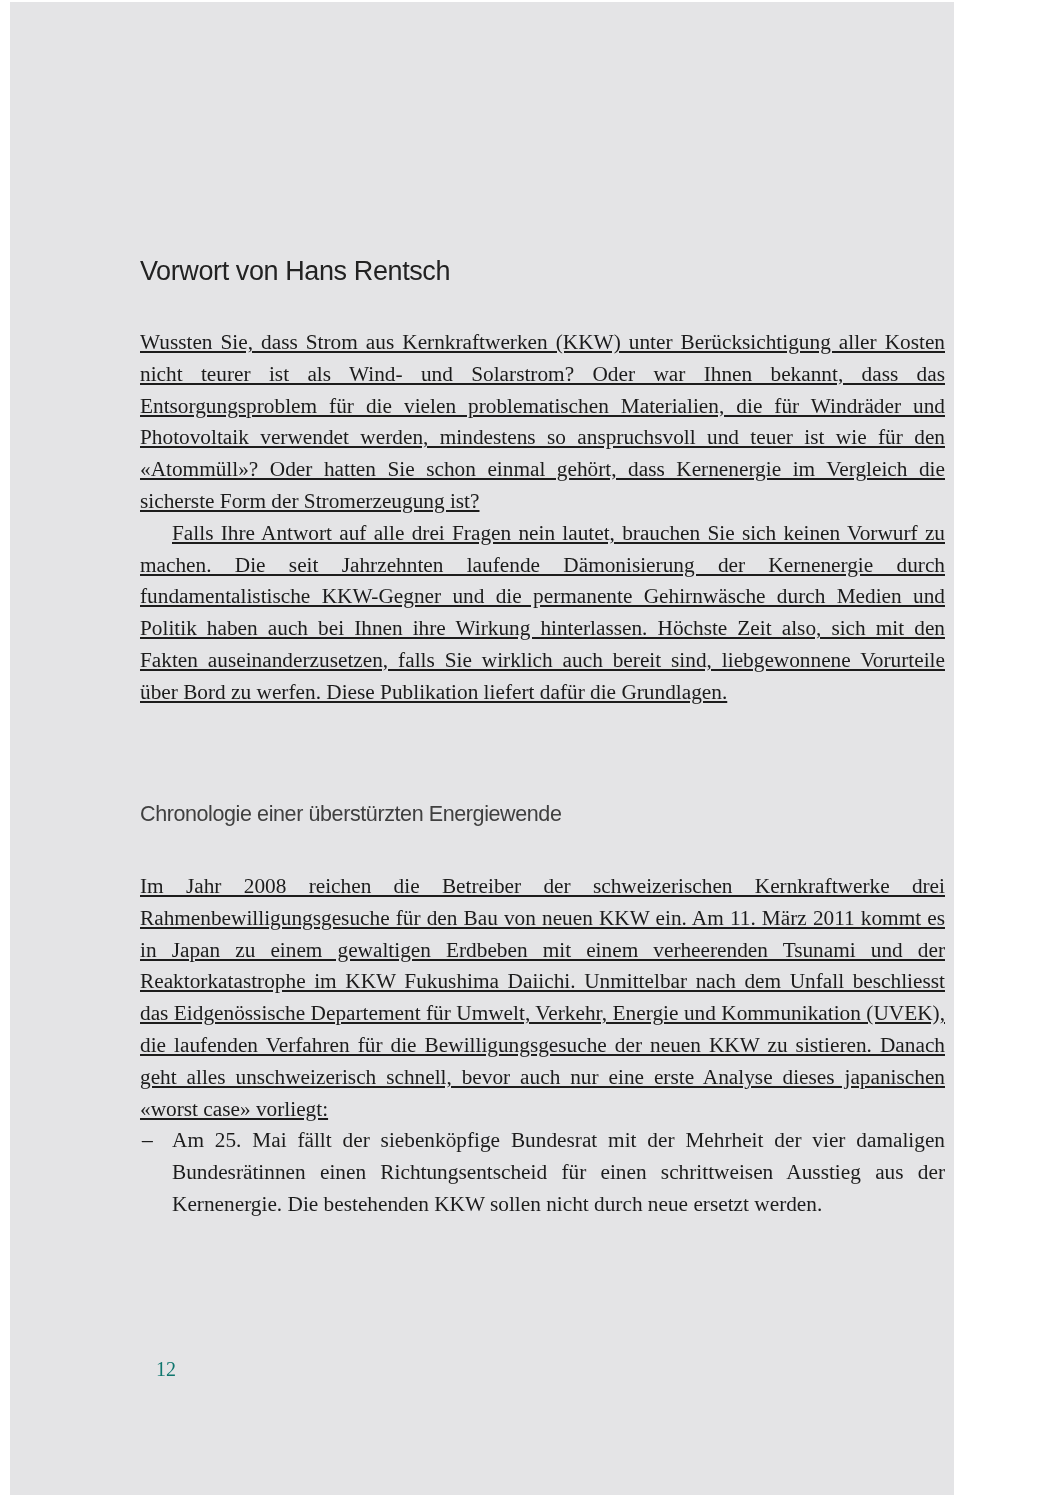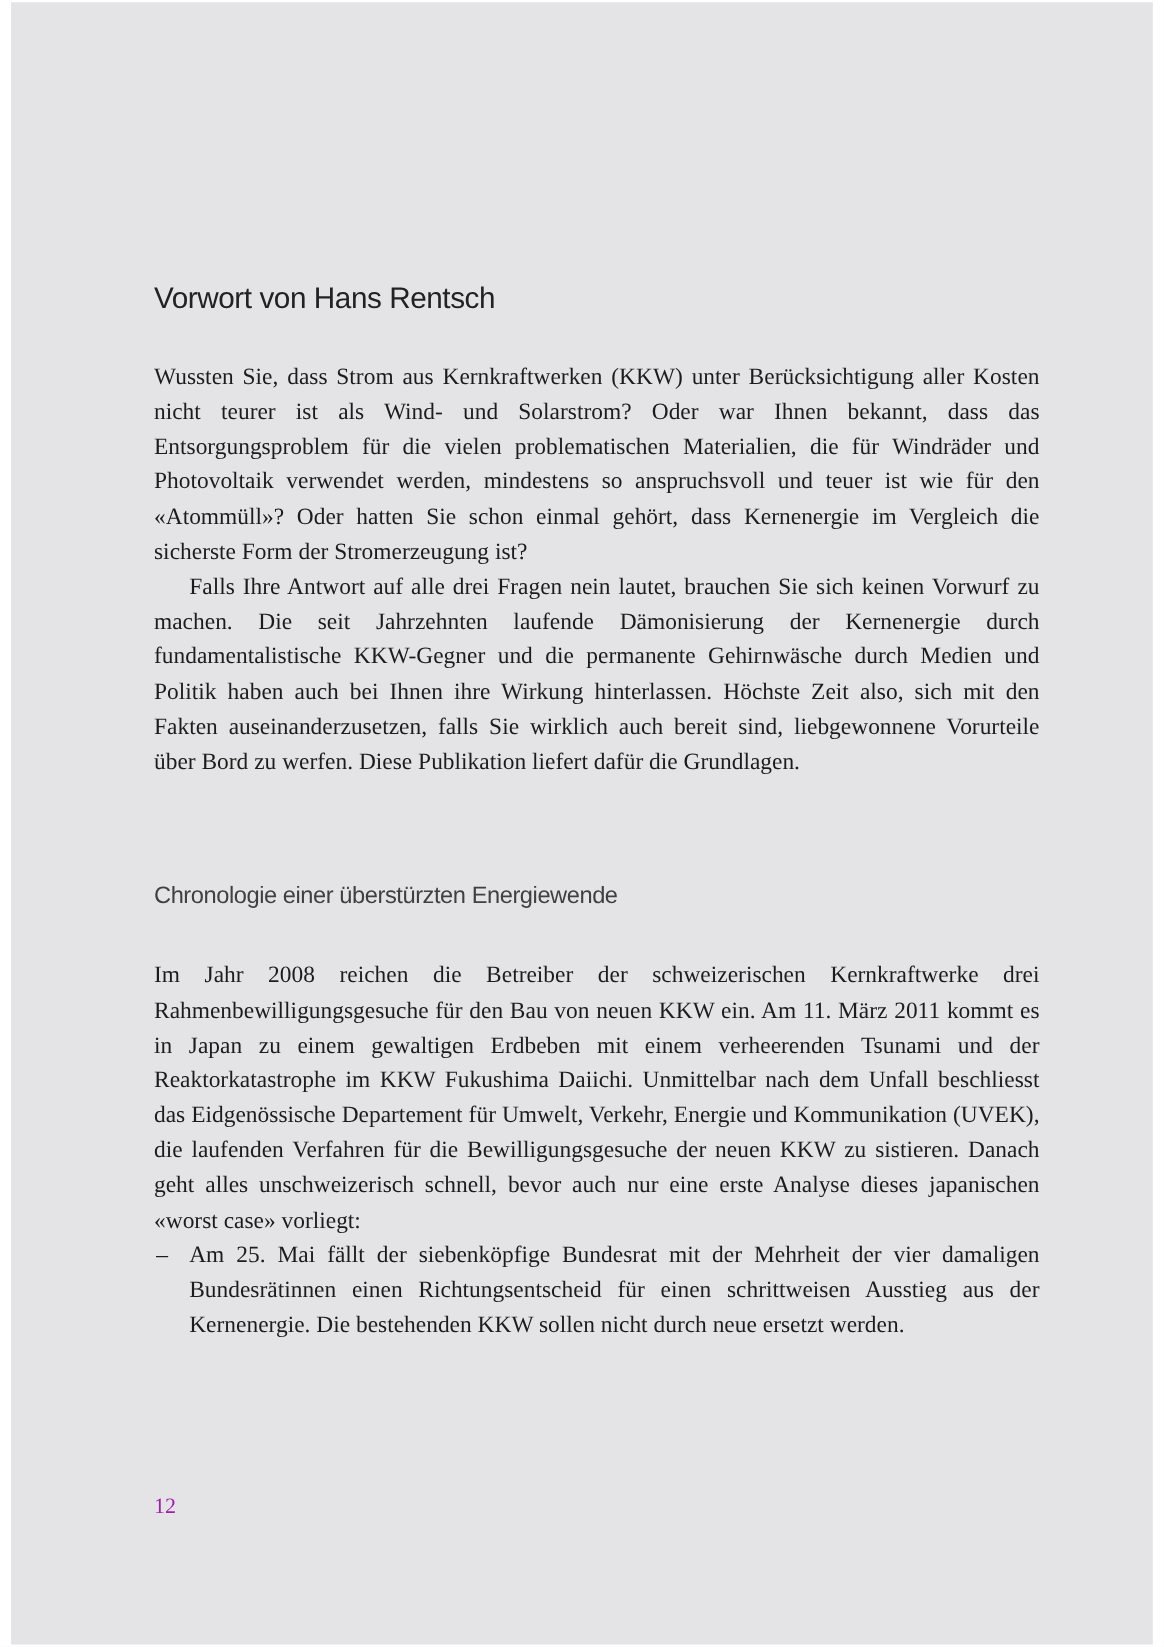--- a/index.html
+++ b/index.html
@@ -10,21 +10,21 @@
     body {
       width: 1058px;
       height: 1497px;
       position: relative;
       overflow: hidden;
     }
     .page {
       position: absolute;
       left: 10px;
       top: 2px;
-      width: 1038px;
+      width: 944px;
       height: 1493px;
       background: #e4e4e6;
     }
     .content {
       position: absolute;
       left: 130px;
       top: 0;
       width: 805px;
       color: #1c1c1c;
       font-family: "Liberation Serif", "DejaVu Serif", serif;
@@ -41,20 +41,21 @@
       color: #222;
       white-space: nowrap;
     }
     .para {
       margin: 0;
       font-size: 21.3px;
       line-height: 31.8px;
       text-align: justify;
       text-align-last: left;
       hyphens: manual;
+      text-decoration: underline;
     }
     .para.indent { text-indent: 32px; }
     .block1 {
       position: absolute;
       top: 325px;
       left: 0;
       width: 805px;
     }
     .subtitle {
       position: absolute;
@@ -89,24 +90,24 @@
       text-align-last: left;
     }
     .list li .dash {
       position: absolute;
       left: 2px;
       top: 0;
     }
     .page-number {
       position: absolute;
       top: 1356px;
-      left: 0;
+      left: 16px;
       margin: 0;
       font-size: 20px;
-      color: #a21caf;
+      color: #0f766e;
     }
   </style>
 </head>
 <body>
 
 <div class="page">
   <div class="content">
 
     <h1 class="title">Vorwort von Hans Rentsch</h1>
 

